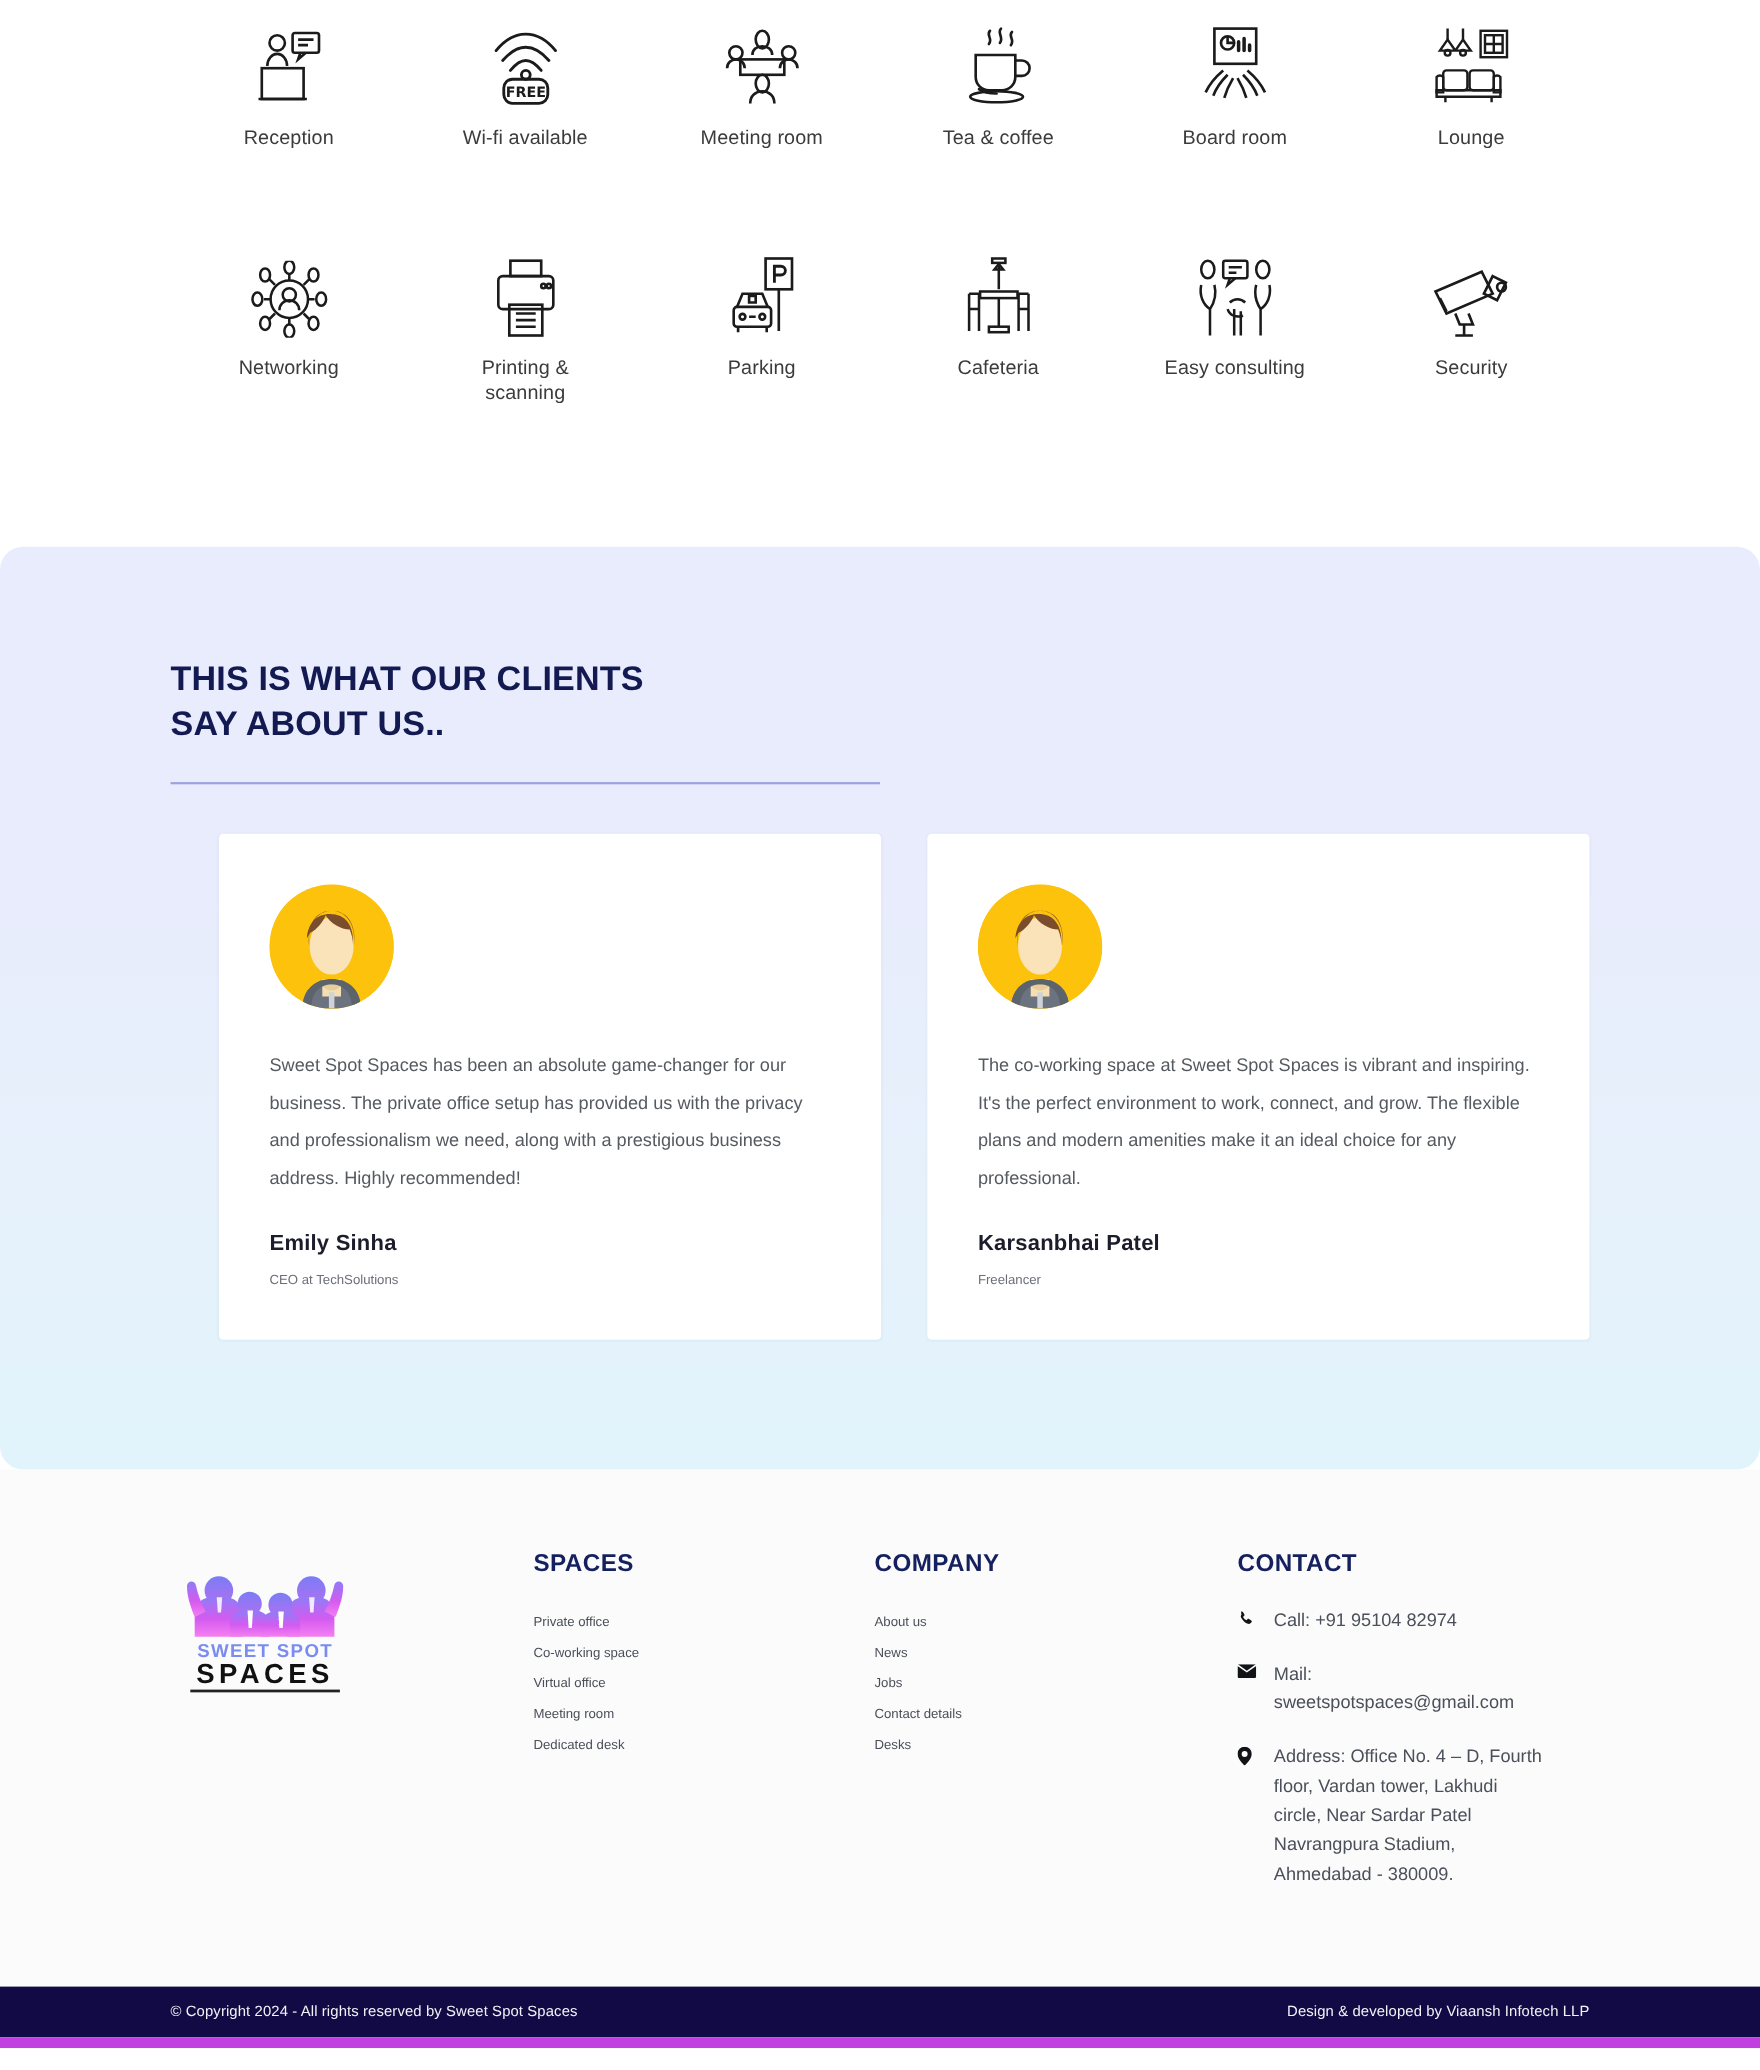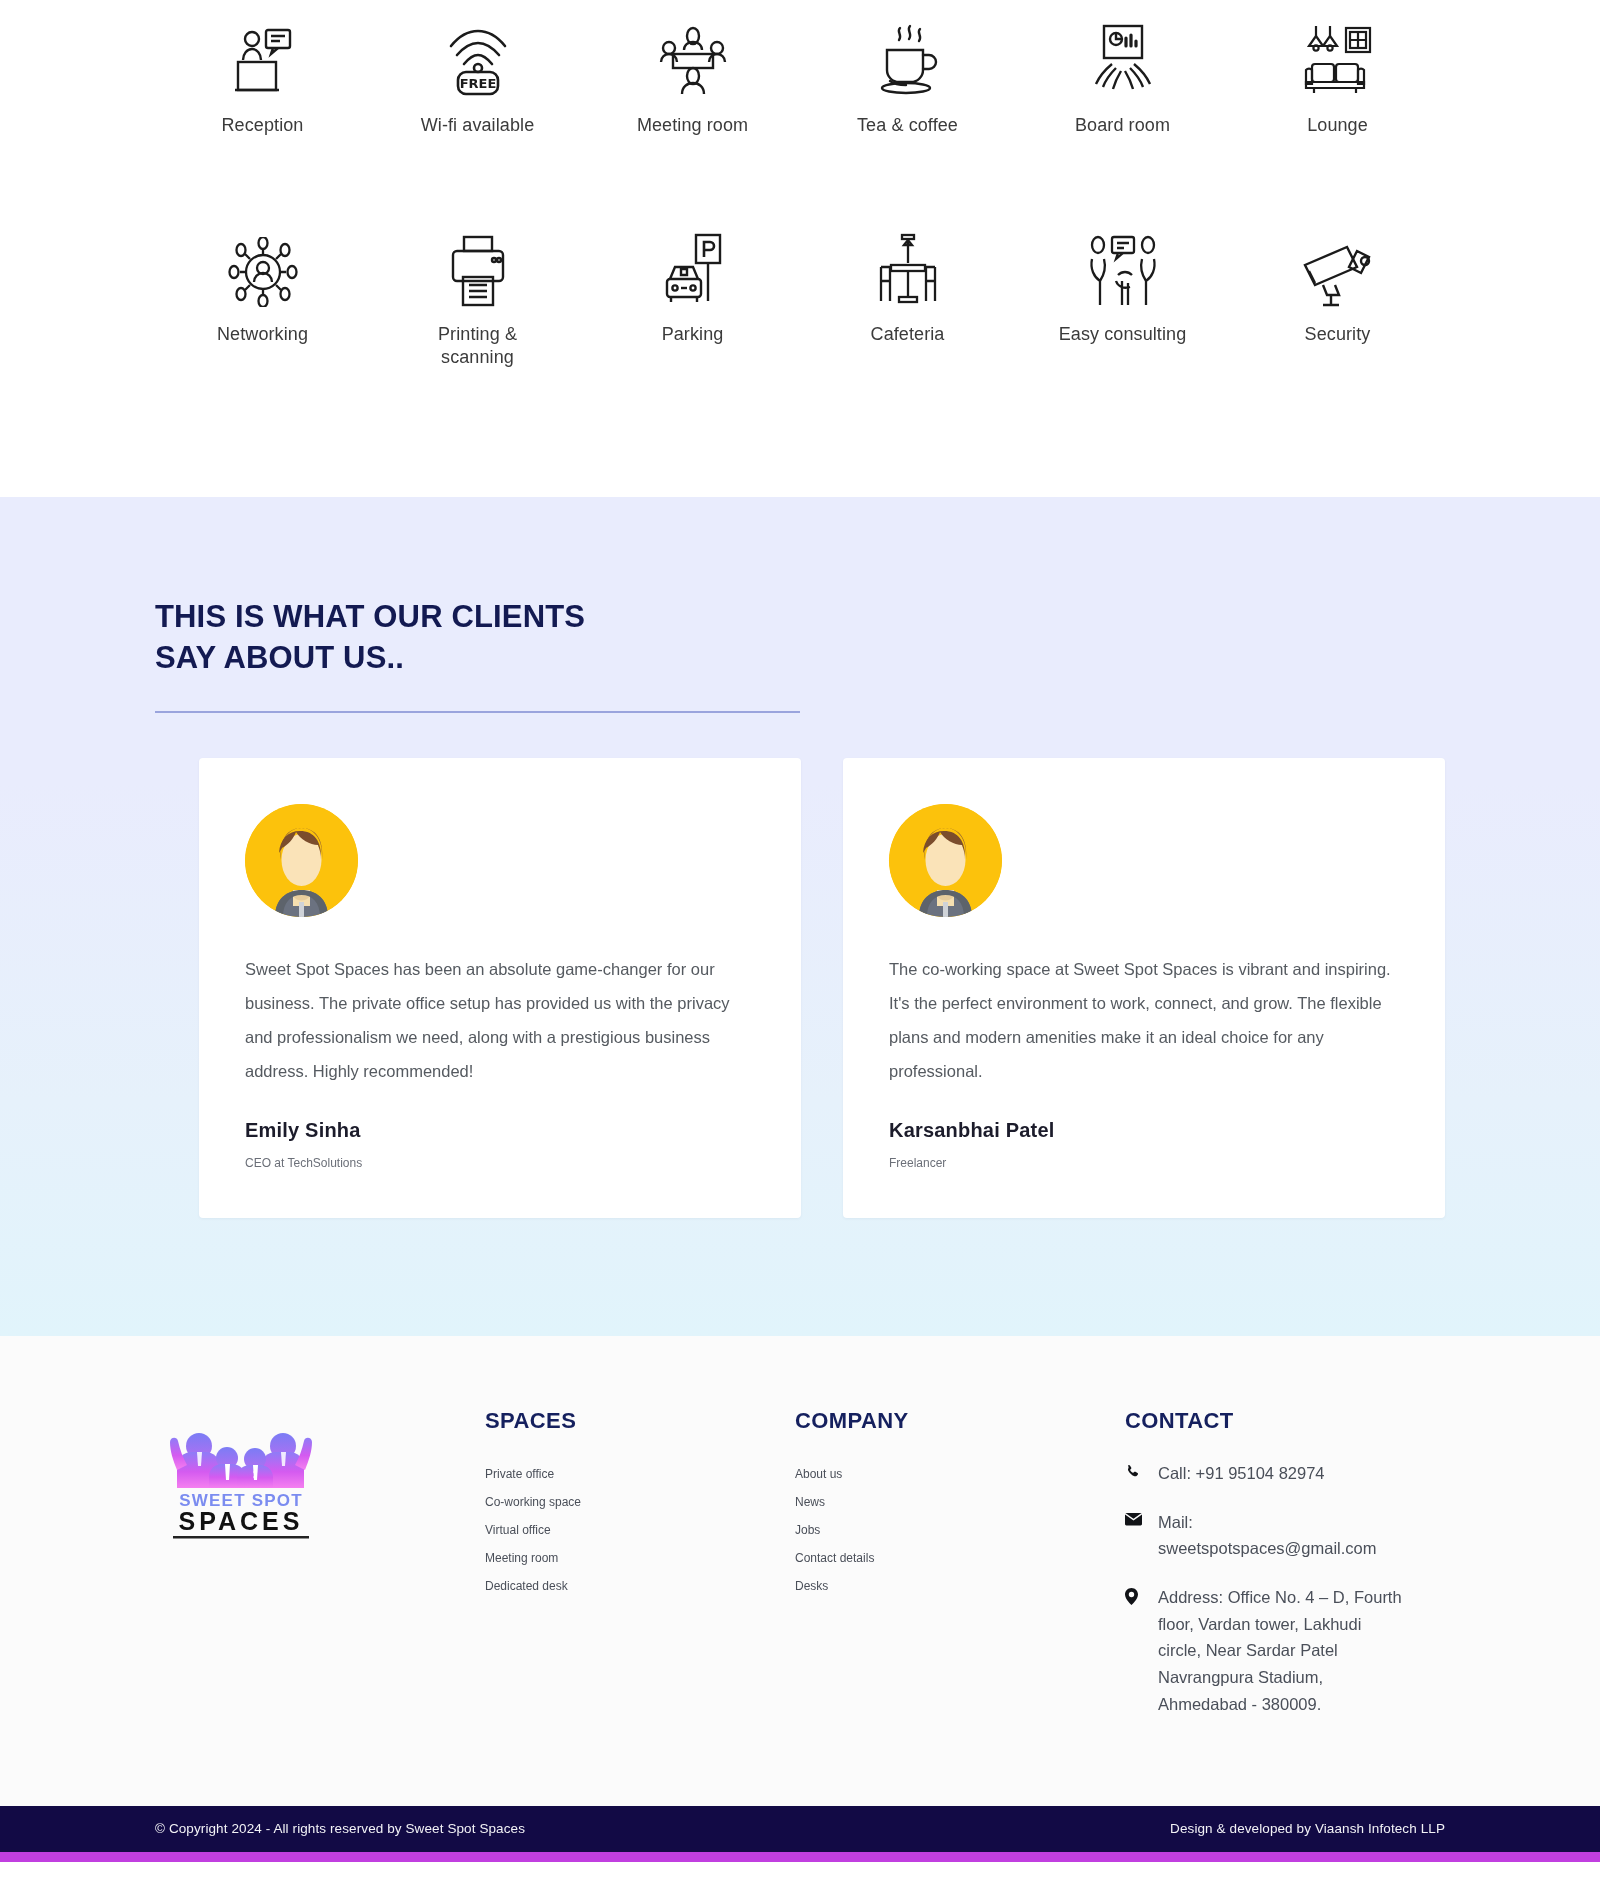--- a/index.html
+++ b/index.html
@@ -41,20 +41,21 @@
     text-align: center;
     line-height: 1.28;
     letter-spacing: .1px;
   }
   .amen-spacer { height: 128px; }
 
   
   .testimonials {
     background: linear-gradient(180deg, #e9ecfd 0%, #e9ecfd 34%, #e6f1fb 72%, #e1f4fb 100%);
     padding: 100px 0 118px 0;
+    border-radius: 21px;
   }
   .tcontainer { width: 1290px; margin: 0 auto; }
   .t-heading {
     font-size: 31px;
     font-weight: 700;
     color: #131a52;
     line-height: 1.32;
     letter-spacing: .15px;
   }
   .t-rule {

